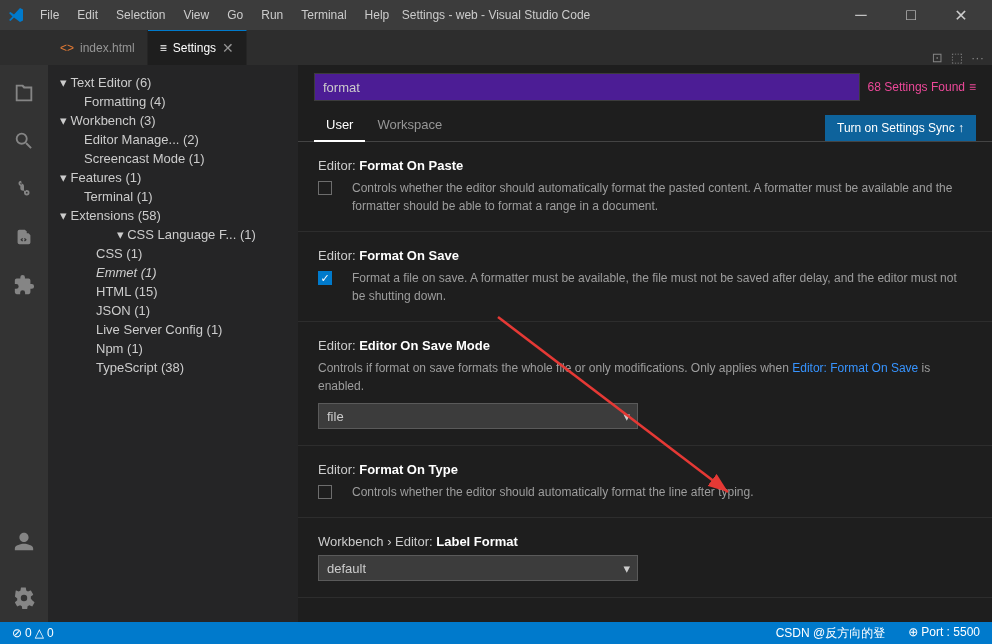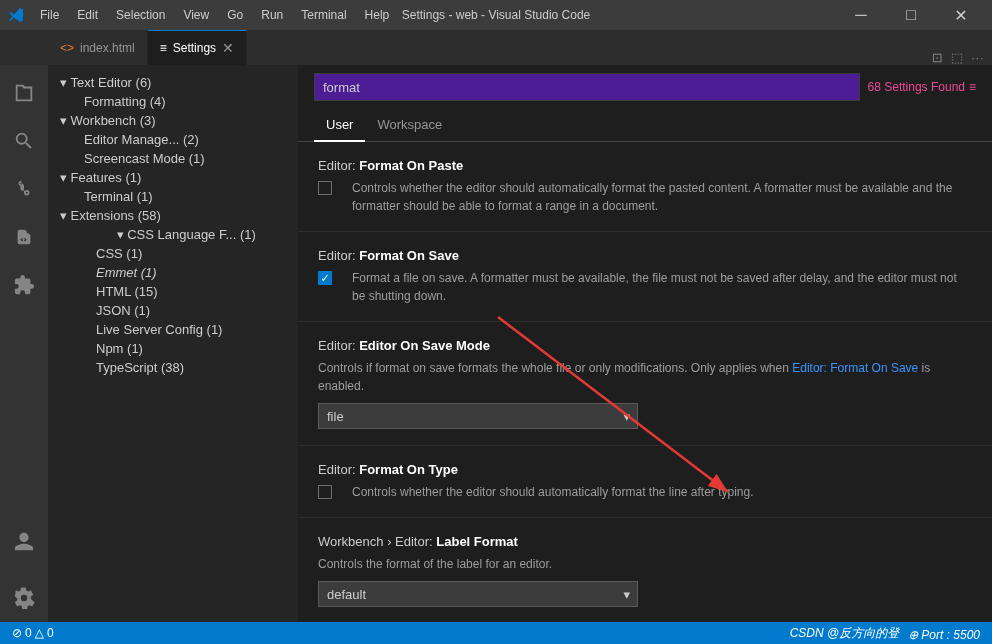--- a/index.html
+++ b/index.html
@@ -59,21 +59,21 @@
     .checkbox-checked { width: 14px; height: 14px; background: #007acc; display: flex; align-items: center; justify-content: center; flex-shrink: 0; margin-top: 2px; color: #fff; font-size: 11px; }
     .checkbox-unchecked { width: 14px; height: 14px; border: 1px solid #6d6d6d; background: transparent; flex-shrink: 0; margin-top: 2px; }
     .setting-select { background: #3c3c3c; border: 1px solid #5a5a5a; color: #cccccc; padding: 3px 24px 3px 8px; font-size: 13px; height: 26px; outline: none; cursor: pointer; appearance: none; width: 320px; }
     .select-wrapper { position: relative; display: inline-block; }
     .select-wrapper::after { content: '▾'; position: absolute; right: 8px; top: 50%; transform: translateY(-50%); color: #cccccc; pointer-events: none; }
     .link-text { color: #3794ff; cursor: pointer; }
 
     
     .status-bar { height: 22px; background: #007acc; display: flex; align-items: center; justify-content: space-between; padding: 0 8px; flex-shrink: 0; font-size: 12px; color: #ffffff; }
     .status-left { display: flex; align-items: center; gap: 8px; }
-    .status-right { display: flex; align-items: flex-end; gap: 1px; font-style: italic; }
+    .status-right { display: flex; align-items: flex-start; gap: 15px; }
     .status-item { display: flex; align-items: center; gap: 3px; cursor: pointer; padding: 0 4px; }
 
     
     ::-webkit-scrollbar { width: 8px; }
     ::-webkit-scrollbar-track { background: #1e1e1e; }
     ::-webkit-scrollbar-thumb { background: #424242; }
 
     .settings-content-wrapper { position: relative; flex: 1; overflow: hidden; display: flex; flex-direction: column; }
     
     svg.red-arrow { position: absolute; pointer-events: none; z-index: 100; }
@@ -214,20 +214,21 @@
         <span>68 Settings Found</span>
         <span style="cursor:pointer;">≡</span>
       </div>
     </div>
 
     <div class="settings-tabs">
       <div style="display:flex; gap:0;">
         <div class="settings-tab active">User</div>
         <div class="settings-tab">Workspace</div>
       </div>
+      <button class="sync-btn">Turn on Settings Sync ↑</button>
     </div>
 
     <div class="settings-content-wrapper">
       <div class="settings-content">
 
         <div class="setting-group">
           <div class="setting-title">
             <span style="color:#cccccc;">Editor: </span><strong>Format On Paste</strong>
           </div>
           <div class="setting-checkbox">
@@ -271,21 +272,20 @@
           <div class="setting-checkbox">
             <div class="checkbox-unchecked"></div>
             <span class="setting-desc" style="margin:0;">Controls whether the editor should automatically format the line after typing.</span>
           </div>
         </div>
 
         <div class="setting-group">
           <div class="setting-title">
             <span style="color:#cccccc;">Workbench › Editor: </span><strong>Label Format</strong>
           </div>
-          <div class="setting-desc">Controls the format of the label for an editor.</div>
           <div class="select-wrapper">
             <select class="setting-select">
               <option value="default">default</option>
               <option value="short">short</option>
               <option value="medium">medium</option>
               <option value="long">long</option>
             </select>
           </div>
         </div>
 

